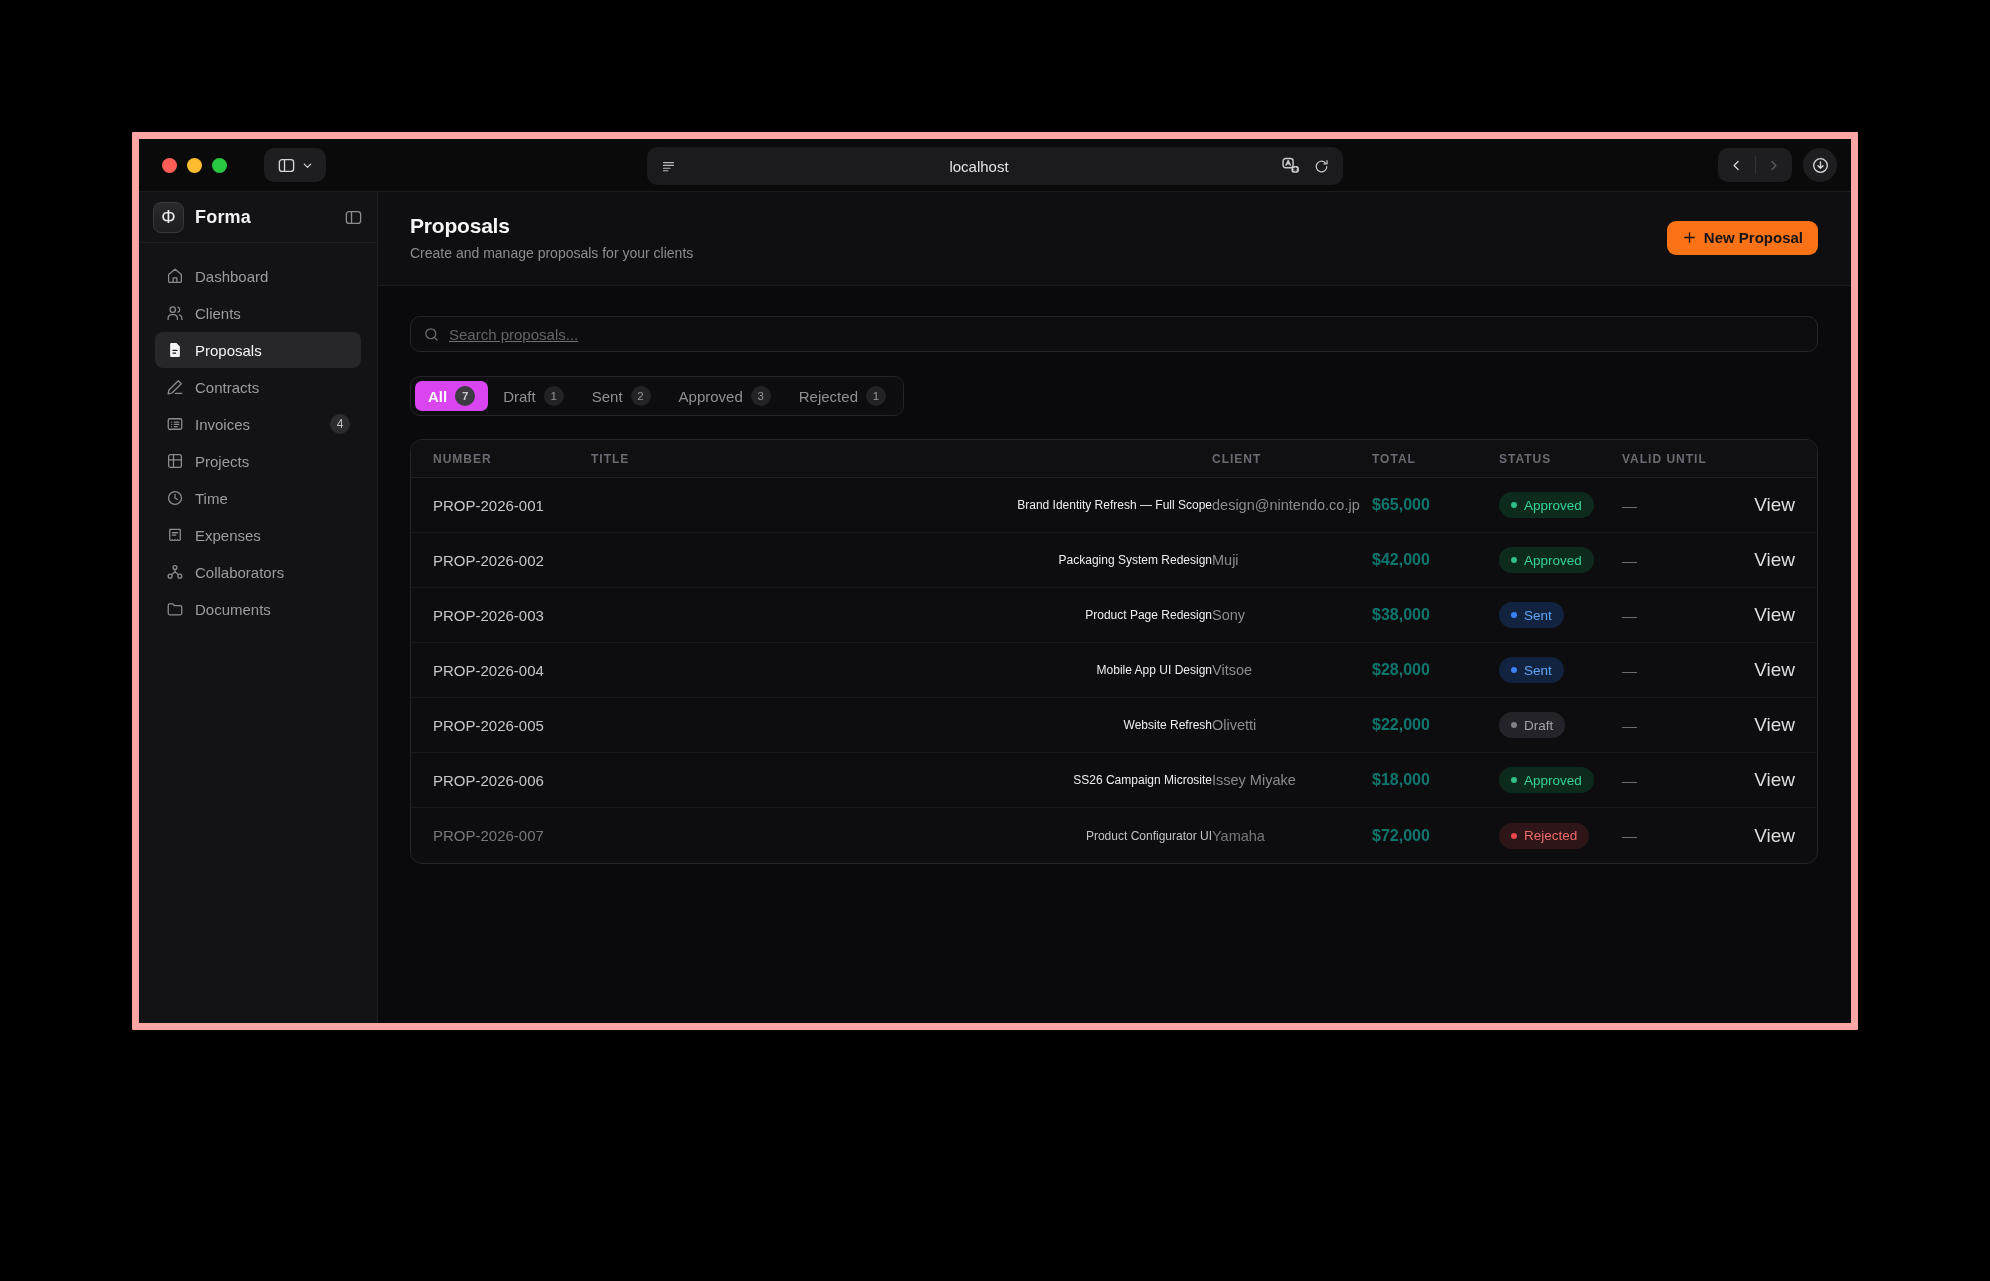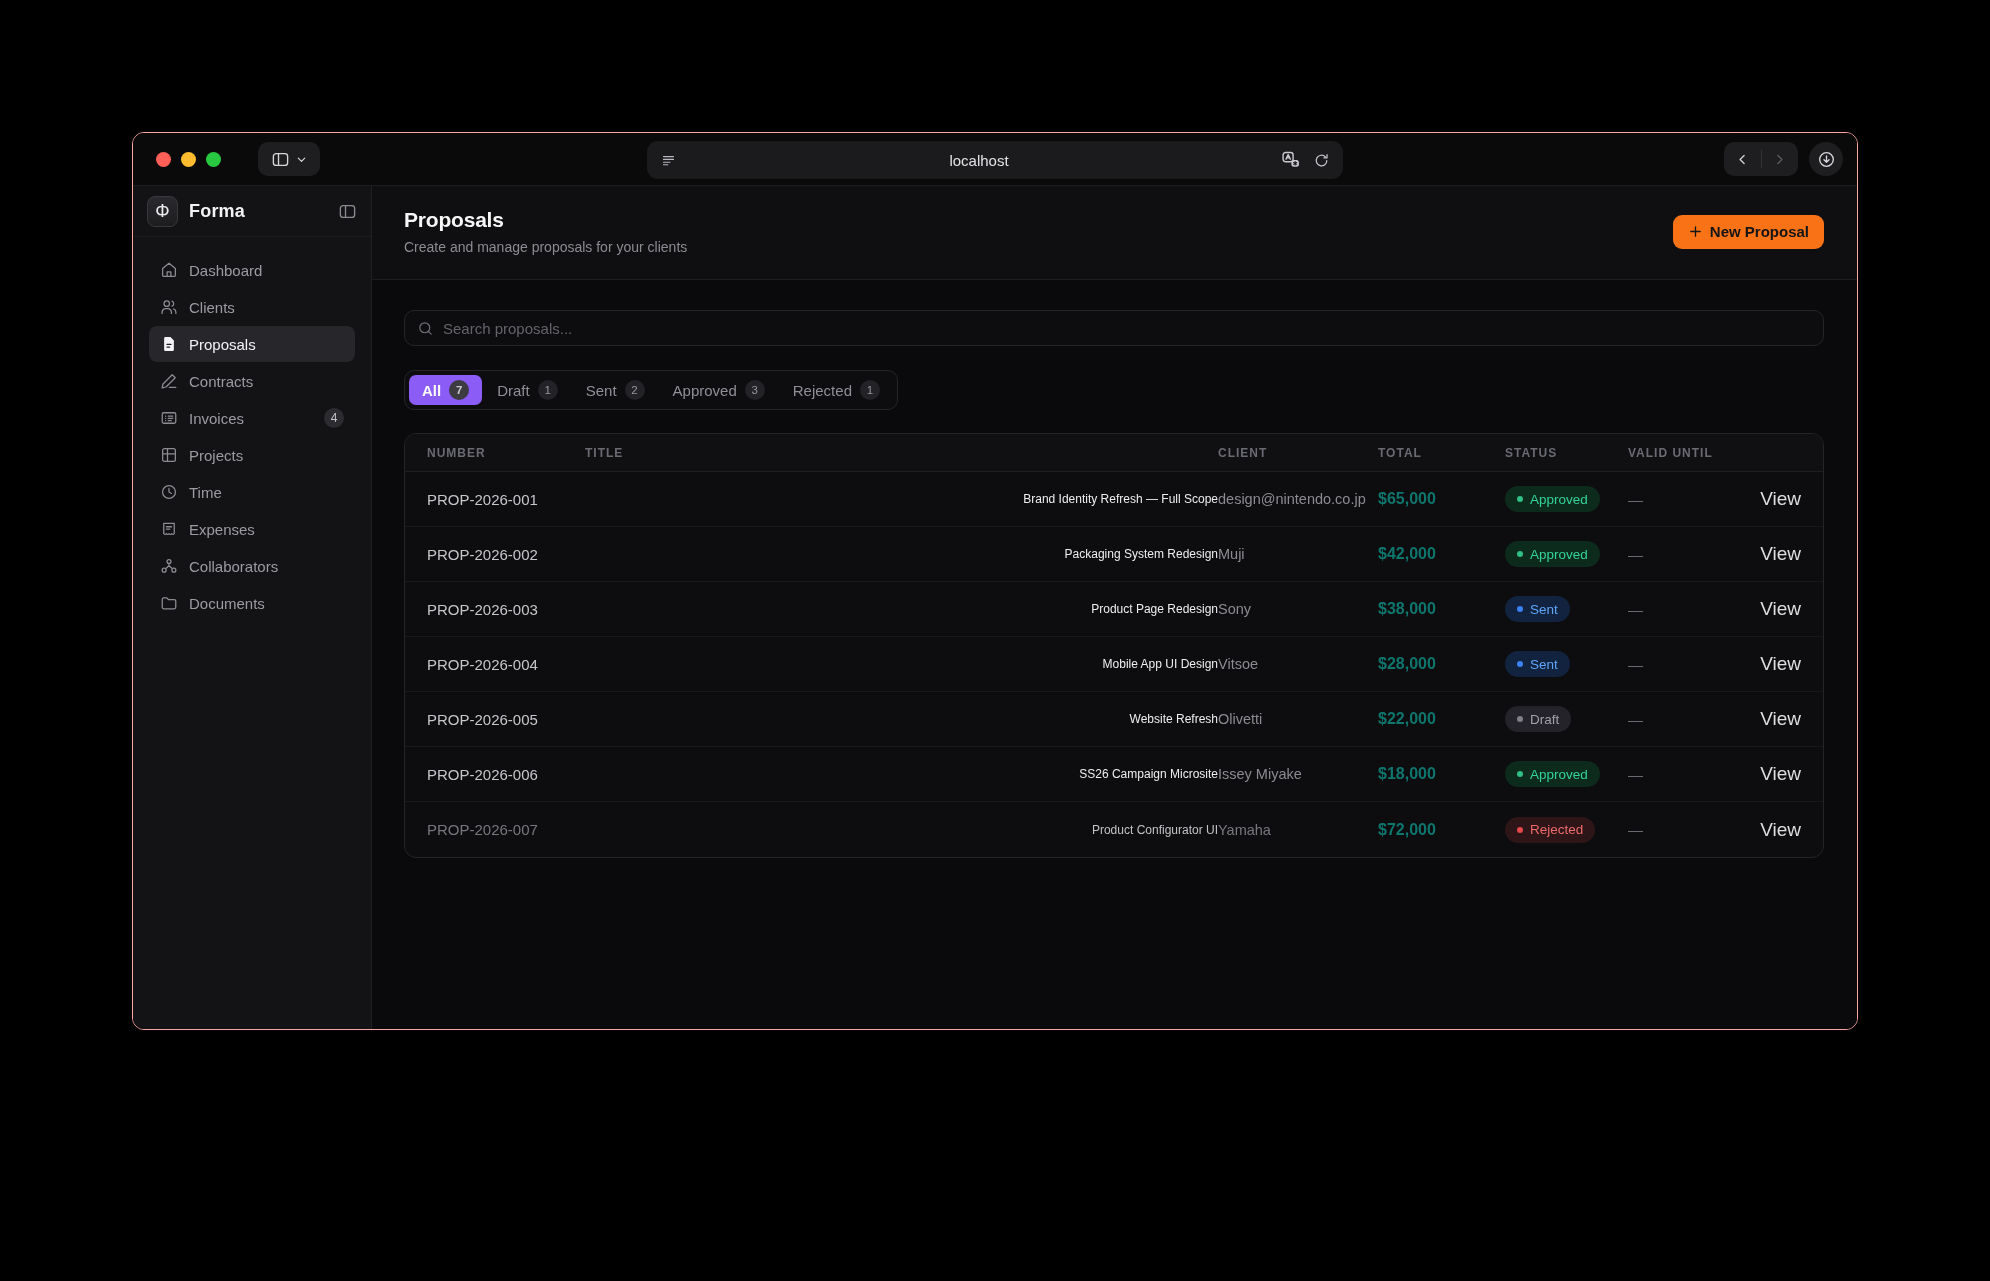--- a/index.html
+++ b/index.html
@@ -1,20 +1,20 @@
 <!DOCTYPE html>
 <html><head>
 <meta charset="utf-8">
 <style>
   * { margin:0; padding:0; box-sizing:border-box; }
   html,body { width:1990px; height:1281px; background:#000; overflow:hidden;
     font-family:"Liberation Sans", sans-serif; -webkit-font-smoothing:antialiased; }
 
   .window { position:absolute; left:132px; top:132px; width:1726px; height:898px;
-    background:#0b0b0d; border:1px solid #fca5a5; border-radius:12px; overflow:hidden;
+    background:#0b0b0d; border:7px solid #fca5a5; border-radius:1px; overflow:hidden;
     box-shadow:0 30px 80px rgba(0,0,0,.7); }
 
   
   .toolbar { position:relative; height:53px; background:#0a0a0b; border-bottom:1px solid #1d1d20;
     display:flex; align-items:center; }
   .traffic { display:flex; gap:10px; margin-left:23px; }
   .light { width:15px; height:15px; border-radius:50%; }
   .pillbtn { height:34px; background:#1e1e21; border-radius:10px; display:flex; align-items:center;
     justify-content:center; color:#d6d6da; }
   .sidebar-toggle { width:62px; margin-left:37px; gap:6px; }
@@ -55,30 +55,30 @@
     display:flex; align-items:center; }
   .ph-text { display:flex; flex-direction:column; gap:7px; }
   .page-title { font-size:21px; font-weight:700; color:#f6f6f7; letter-spacing:-.2px; }
   .page-sub { font-size:14px; color:#8b8b92; }
   .new-btn { margin-left:auto; height:34px; background:#f97316; color:#141417; border:none;
     border-radius:9px; padding:0 15px; font-size:15px; font-weight:600; display:flex;
     align-items:center; gap:7px; font-family:inherit; cursor:pointer; }
 
   .content { padding:30px 33px 0 32px; }
   .searchbar { height:36px; border:1px solid #242429; background:#0d0d0f; border-radius:10px;
-    display:flex; align-items:center; gap:9px; padding:0 12px; color:#6f6f77; }
+    display:flex; align-items:center; gap:9px; padding:0 12px; color:#6f6f77;text-decoration:underline; }
   .searchbar input { flex:1; background:transparent; border:none; outline:none; color:#d8d8dc;
     font-size:15px; font-family:inherit; }
   .searchbar input::placeholder { color:#63636b; }
 
   .tabs { margin-top:24px; display:inline-flex; border:1px solid #242429; background:#0d0d0f;
     border-radius:10px; padding:4px; gap:2px; }
   .tab { height:30px; border-radius:7px; display:flex; align-items:center; gap:8px; padding:0 13px;
     font-size:15px; color:#8f8f97; cursor:default; }
-  .tab.active { background:#8b5cf6; color:#fafafa; font-weight:600; }
+  .tab.active { background:#d946ef; color:#fafafa; font-weight:600; }
   .tab-count { min-width:20px; height:20px; border-radius:10px; background:#222227; color:#96969e;
     font-size:11.5px; display:flex; align-items:center; justify-content:center; padding:0 5px; }
   .tab.active .tab-count { background:#3b3b41; color:#c9c9cf; }
 
   .table { margin-top:23px; border:1px solid #242429; border-radius:12px; overflow:hidden;
     background:#0d0d0f; }
   .trow { display:flex; align-items:center; }
   .thead { height:38px; background:#101013; border-bottom:1px solid #1e1e22; color:#6a6a73;
     font-size:12px; font-weight:600; letter-spacing:1px; text-transform:uppercase; }
   .row { height:55px; border-bottom:1px solid #18181b; font-size:15px; cursor:default; }

